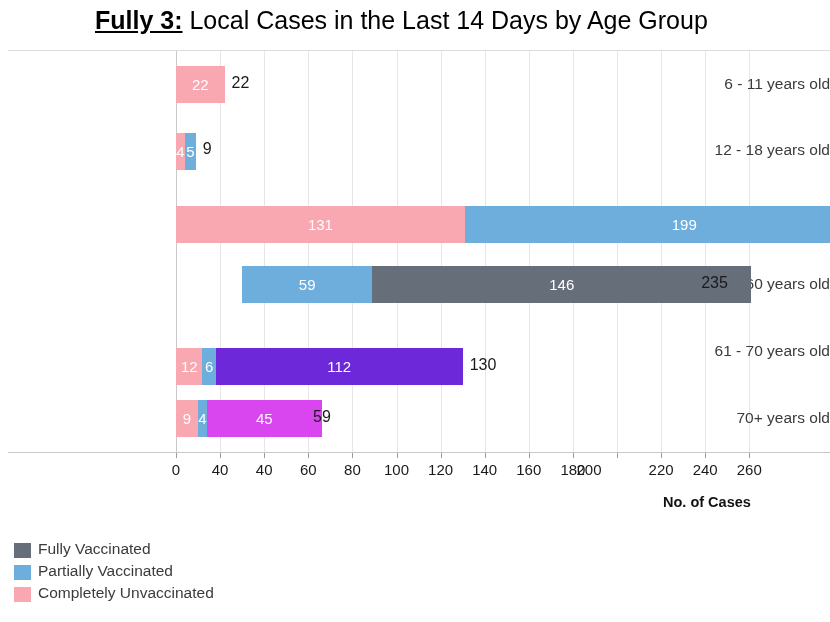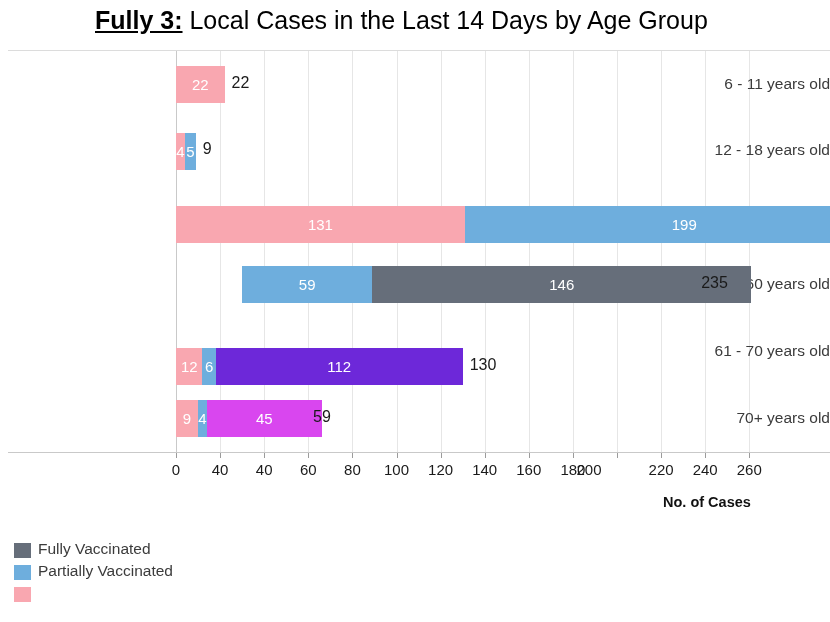--- a/index.html
+++ b/index.html
@@ -294,16 +294,17 @@
     <div class="legend-item">
       <span class="legend-swatch" id="sw0" style="background: rgb(102, 110, 122);"></span>
       <span class="legend-text">Fully Vaccinated</span>
     </div>
     <div class="legend-item">
       <span class="legend-swatch" id="sw1" style="background: rgb(110, 174, 221);"></span>
       <span class="legend-text">Partially Vaccinated</span>
     </div>
     <div class="legend-item">
       <span class="legend-swatch" id="sw2" style="background: rgb(249, 167, 176);"></span>
+      <span class="legend-text">Completely Unvaccinated</span>
     </div>
   </div>
 
 </div>
 
 </body></html>

